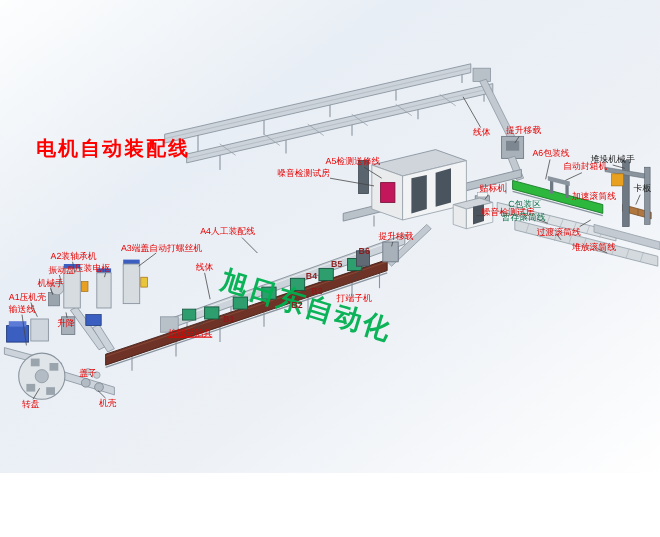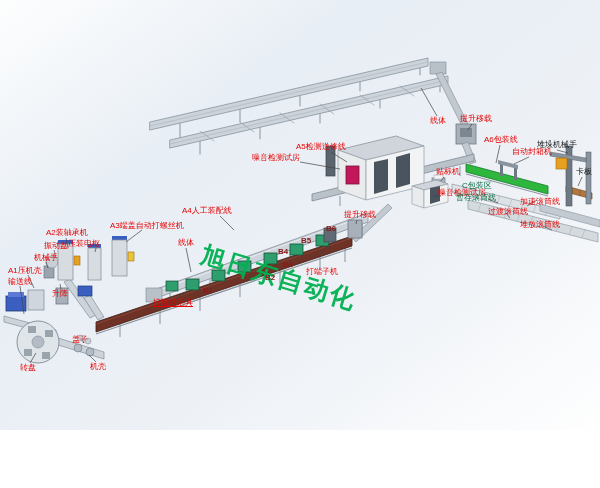--- a/index.html
+++ b/index.html
@@ -243,20 +243,21 @@
     <line x1="582" y1="177" x2="578" y2="186"></line>
     <line x1="444" y1="177" x2="441" y2="181"></line>
     <line x1="441" y1="196" x2="433" y2="196"></line>
     <line x1="488" y1="199" x2="498" y2="203"></line>
     <line x1="537" y1="200" x2="527" y2="206"></line>
     <line x1="506" y1="213" x2="510" y2="218"></line>
     <line x1="543" y1="226" x2="552" y2="230"></line>
   </g>
 </svg>
 
+<div class="title">电机自动装配线</div>
 <div class="watermark">旭日东自动化</div>
 
 <div class="lbl red" style="left:46px;  top:229px;">A2装轴承机</div>
 <div class="lbl red" style="left:44px;  top:242px;">振动盘</div>
 <div class="lbl red" style="left:68px;  top:240px;">压装电枢</div>
 <div class="lbl red" style="left:110px; top:222px;">A3端盖自动打螺丝机</div>
 <div class="lbl red" style="left:34px;  top:254px;">机械手</div>
 <div class="lbl red" style="left:8px;   top:267px;">A1压机壳</div>
 <div class="lbl red" style="left:8px;   top:278px;">输送线</div>
 <div class="lbl red" style="left:52px;  top:290px;">升降</div>
@@ -279,17 +280,17 @@
 <div class="lbl red" style="left:430px; top:117px;">线体</div>
 <div class="lbl red" style="left:460px; top:115px;">提升移载</div>
 <div class="lbl red" style="left:484px; top:136px;">A6包装线</div>
 <div class="lbl red" style="left:512px; top:148px;">自动封箱机</div>
 <div class="lbl dark" style="left:537px; top:141px;">堆垛机械手</div>
 <div class="lbl dark" style="left:576px; top:168px;">卡板</div>
 <div class="lbl red" style="left:436px; top:168px;">贴标机</div>
 <div class="lbl red" style="left:438px; top:189px;">噪音检测试房</div>
 <div class="lbl green" style="left:462px; top:182px;">C包装区</div>
 <div class="lbl green" style="left:456px; top:194px;">暂存滚筒线</div>
-<div class="lbl red" style="left:520px; top:198px;text-align:center;">加速滚筒线</div>
+<div class="lbl red" style="left:520px; top:175px;text-align:center;">加速滚筒线</div>
 <div class="lbl red" style="left:488px; top:208px;">过渡滚筒线</div>
 <div class="lbl red" style="left:520px; top:221px;">堆放滚筒线</div>
 
 </div>
 
 </body></html>

